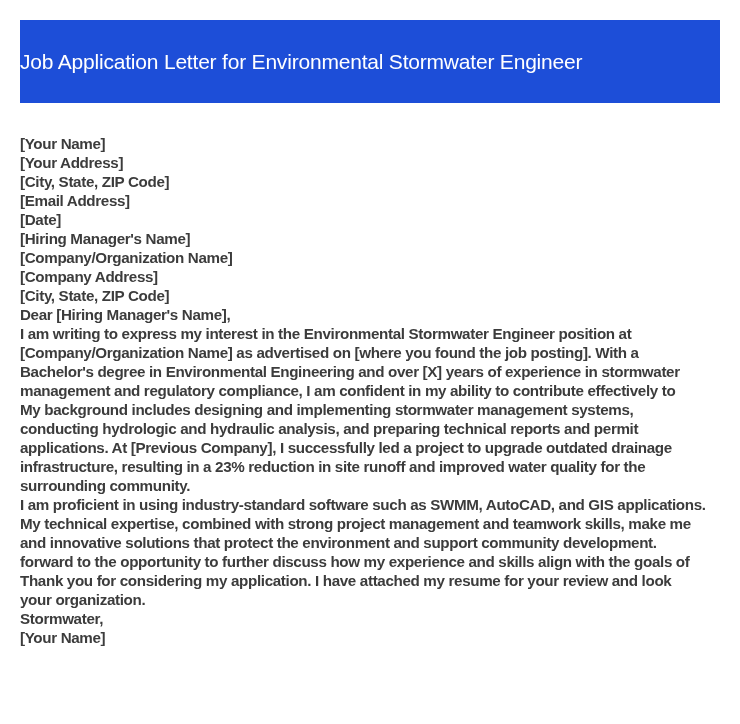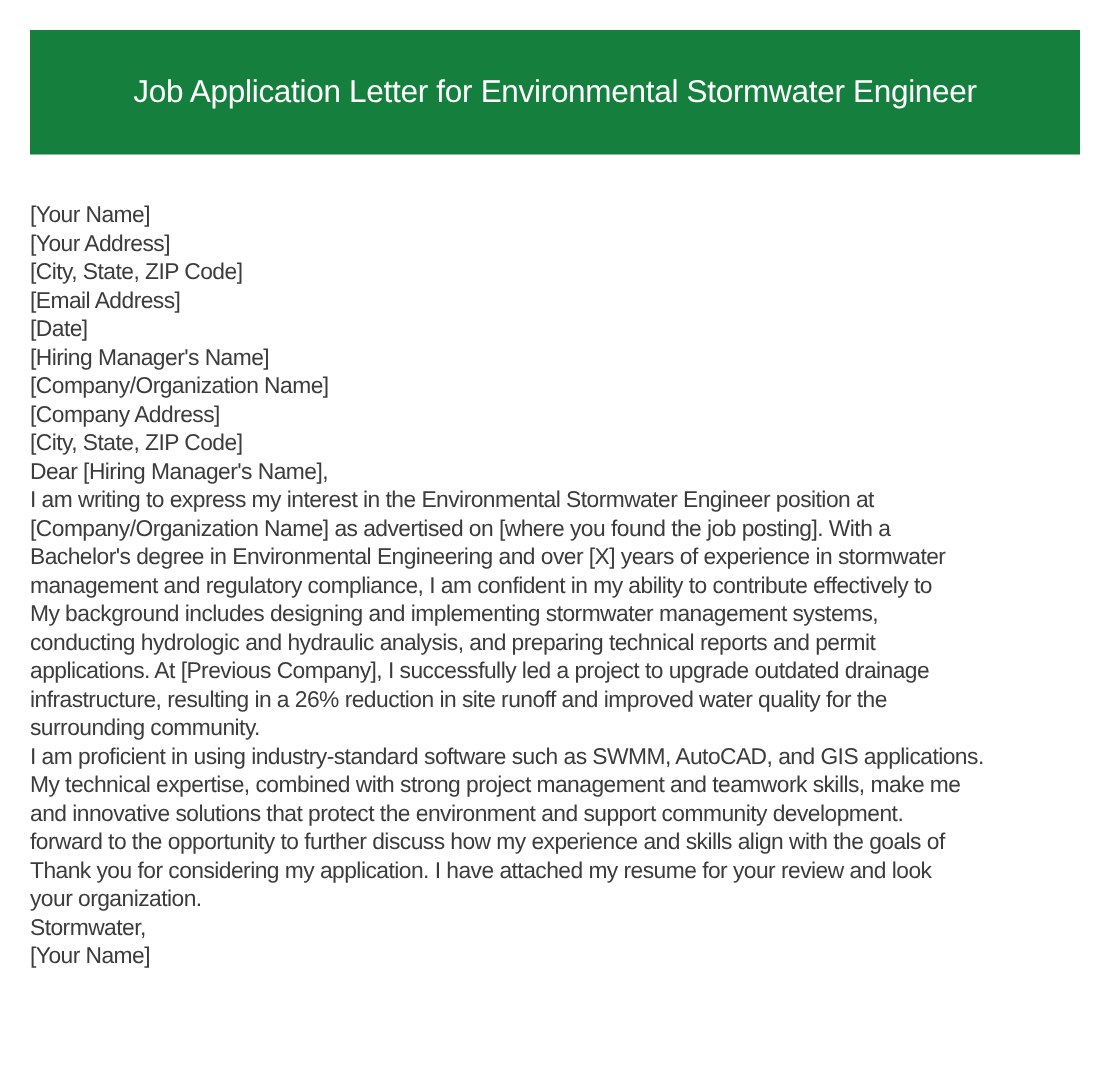--- a/index.html
+++ b/index.html
@@ -13,24 +13,23 @@
       overflow: hidden;
       position: relative;
       font-family: "Liberation Sans", sans-serif;
     }
     .banner {
       position: absolute;
       left: 20px;
       top: 20px;
       width: 700px;
       height: 83px;
-      background: #15803d;
+      background: #1d4ed8;
       display: flex;
       align-items: center;
-      justify-content: center;
     }
     .banner h1 {
       margin: 0;
       color: #ffffff;
       font-weight: normal;
       font-size: 21px;
       letter-spacing: -0.2px;
       white-space: nowrap;
     }
     .letter {
@@ -40,20 +39,21 @@
       width: 715px;
       color: #3c3c3c;
       font-size: 15.2px;
       line-height: 19px;
       letter-spacing: -0.35px;
     }
     .line {
       display: block;
       white-space: nowrap;
       height: 19px;
+      font-weight: bold;
     }
   </style>
 </head>
 <body>
 
 <header class="banner">
   <h1>Job Application Letter for Environmental Stormwater Engineer</h1>
 </header>
 
 <main class="letter">
@@ -79,21 +79,21 @@
     <span class="line">I am writing to express my interest in the Environmental Stormwater Engineer position at</span>
     <span class="line">[Company/Organization Name] as advertised on [where you found the job posting]. With a</span>
     <span class="line">Bachelor's degree in Environmental Engineering and over [X] years of experience in stormwater</span>
     <span class="line">management and regulatory compliance, I am confident in my ability to contribute effectively to</span>
   </section>
 
   <section>
     <span class="line">My background includes designing and implementing stormwater management systems,</span>
     <span class="line">conducting hydrologic and hydraulic analysis, and preparing technical reports and permit</span>
     <span class="line">applications. At [Previous Company], I successfully led a project to upgrade outdated drainage</span>
-    <span class="line">infrastructure, resulting in a 26% reduction in site runoff and improved water quality for the</span>
+    <span class="line">infrastructure, resulting in a 23% reduction in site runoff and improved water quality for the</span>
     <span class="line">surrounding community.</span>
   </section>
 
   <section>
     <span class="line">I am proficient in using industry-standard software such as SWMM, AutoCAD, and GIS applications.</span>
     <span class="line">My technical expertise, combined with strong project management and teamwork skills, make me</span>
     <span class="line">and innovative solutions that protect the environment and support community development.</span>
   </section>
 
   <section>

